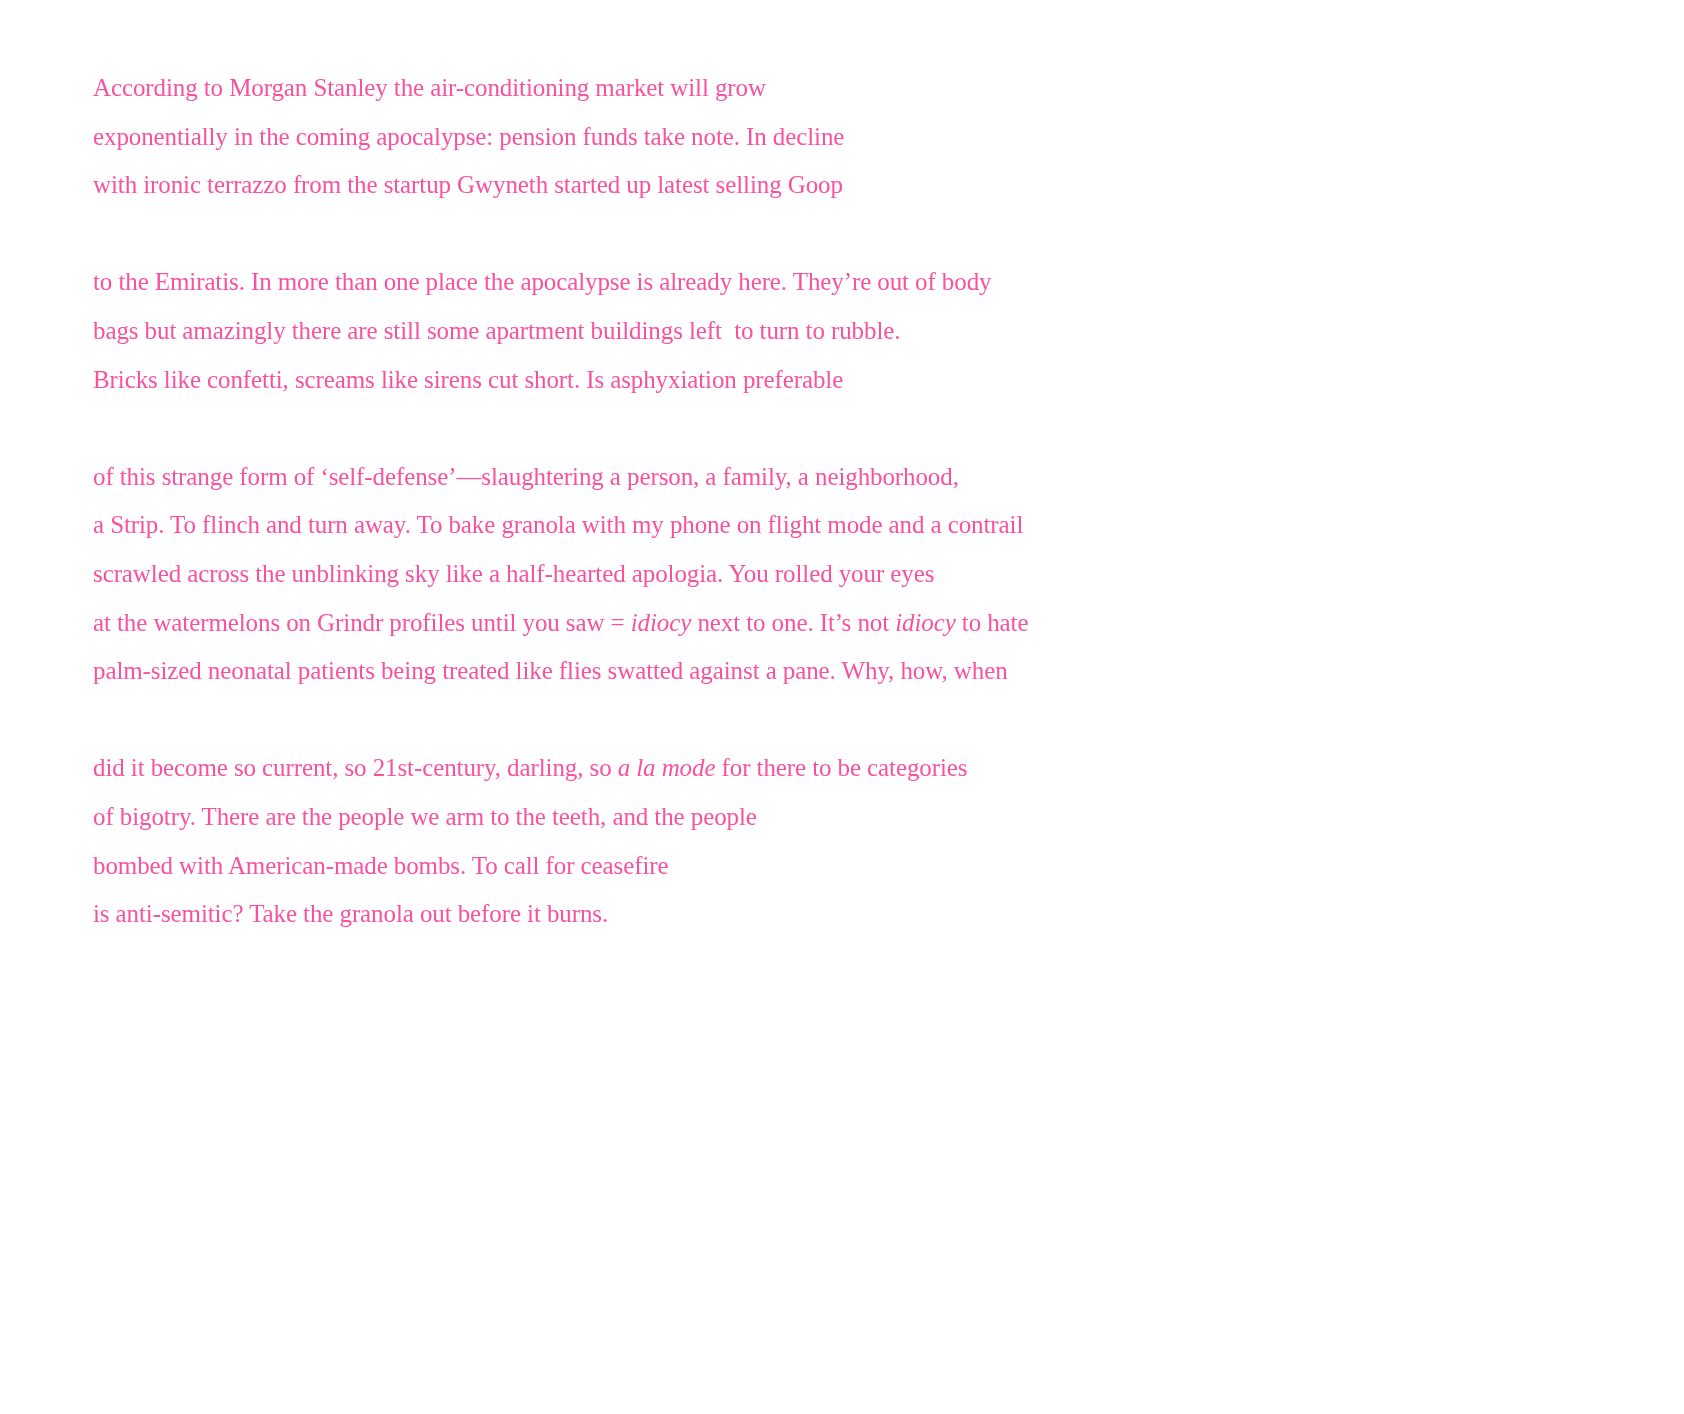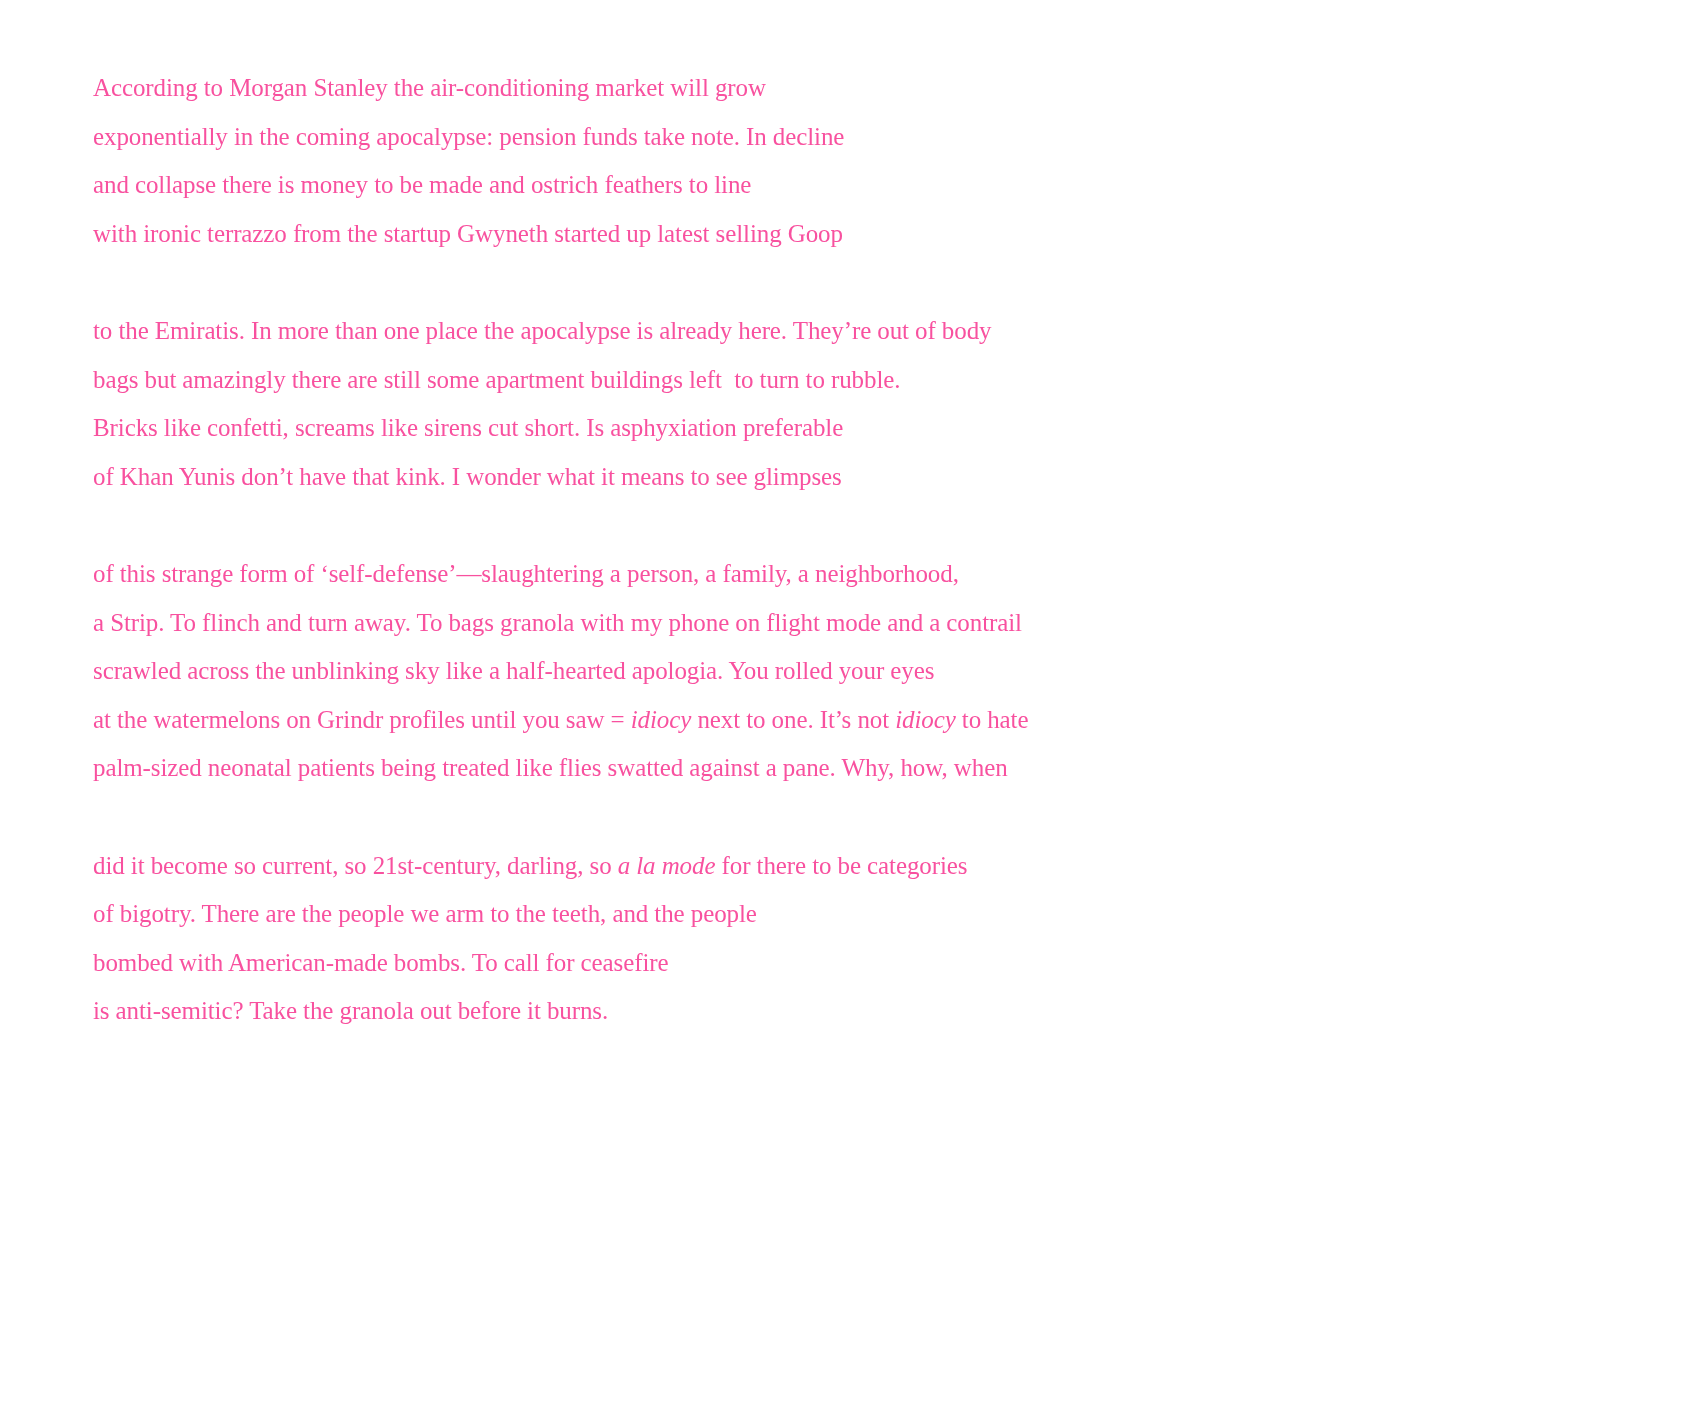--- a/index.html
+++ b/index.html
@@ -33,32 +33,30 @@
     font-style: italic;
   }
 </style>
 </head>
 <body>
 
 <div class="poem" style="color: rgb(248, 81, 159);">
     <div class="stanza">
       <div class="line"><span>According to Morgan Stanley the air-conditioning market will grow</span></div>
       <div class="line"><span>exponentially in the coming apocalypse: pension funds take note. In decline</span></div>
-      <div class="line"><span>and collapse there is money to be made and ostrich feathers to line</span></div>
       <div class="line"><span>with ironic terrazzo from the startup Gwyneth started up latest selling Goop</span></div>
     </div>
     <div class="stanza">
       <div class="line"><span>to the Emiratis. In more than one place the apocalypse is already here. They’re out of body</span></div>
       <div class="line"><span>bags but amazingly there are still some apartment buildings left  to turn to rubble.</span></div>
       <div class="line"><span>Bricks like confetti, screams like sirens cut short. Is asphyxiation preferable</span></div>
-      <div class="line"><span>of Khan Yunis don’t have that kink. I wonder what it means to see glimpses</span></div>
     </div>
     <div class="stanza">
       <div class="line"><span>of this strange form of ‘self-defense’—slaughtering a person, a family, a neighborhood,</span></div>
-      <div class="line"><span>a Strip. To flinch and turn away. To bags granola with my phone on flight mode and a contrail</span></div>
+      <div class="line"><span>a Strip. To flinch and turn away. To bake granola with my phone on flight mode and a contrail</span></div>
       <div class="line"><span>scrawled across the unblinking sky like a half-hearted apologia. You rolled your eyes</span></div>
       <div class="line"><span>at the watermelons on Grindr profiles until you saw = </span><em>idiocy</em><span> next to one. It’s not </span><em>idiocy</em><span> to hate</span></div>
       <div class="line"><span>palm-sized neonatal patients being treated like flies swatted against a pane. Why, how, when</span></div>
     </div>
     <div class="stanza">
       <div class="line"><span>did it become so current, so 21st-century, darling, so </span><em>a la mode</em><span> for there to be categories</span></div>
       <div class="line"><span>of bigotry. There are the people we arm to the teeth, and the people</span></div>
       <div class="line"><span>bombed with American-made bombs. To call for ceasefire</span></div>
       <div class="line"><span>is anti-semitic? Take the granola out before it burns.</span></div>
     </div>

